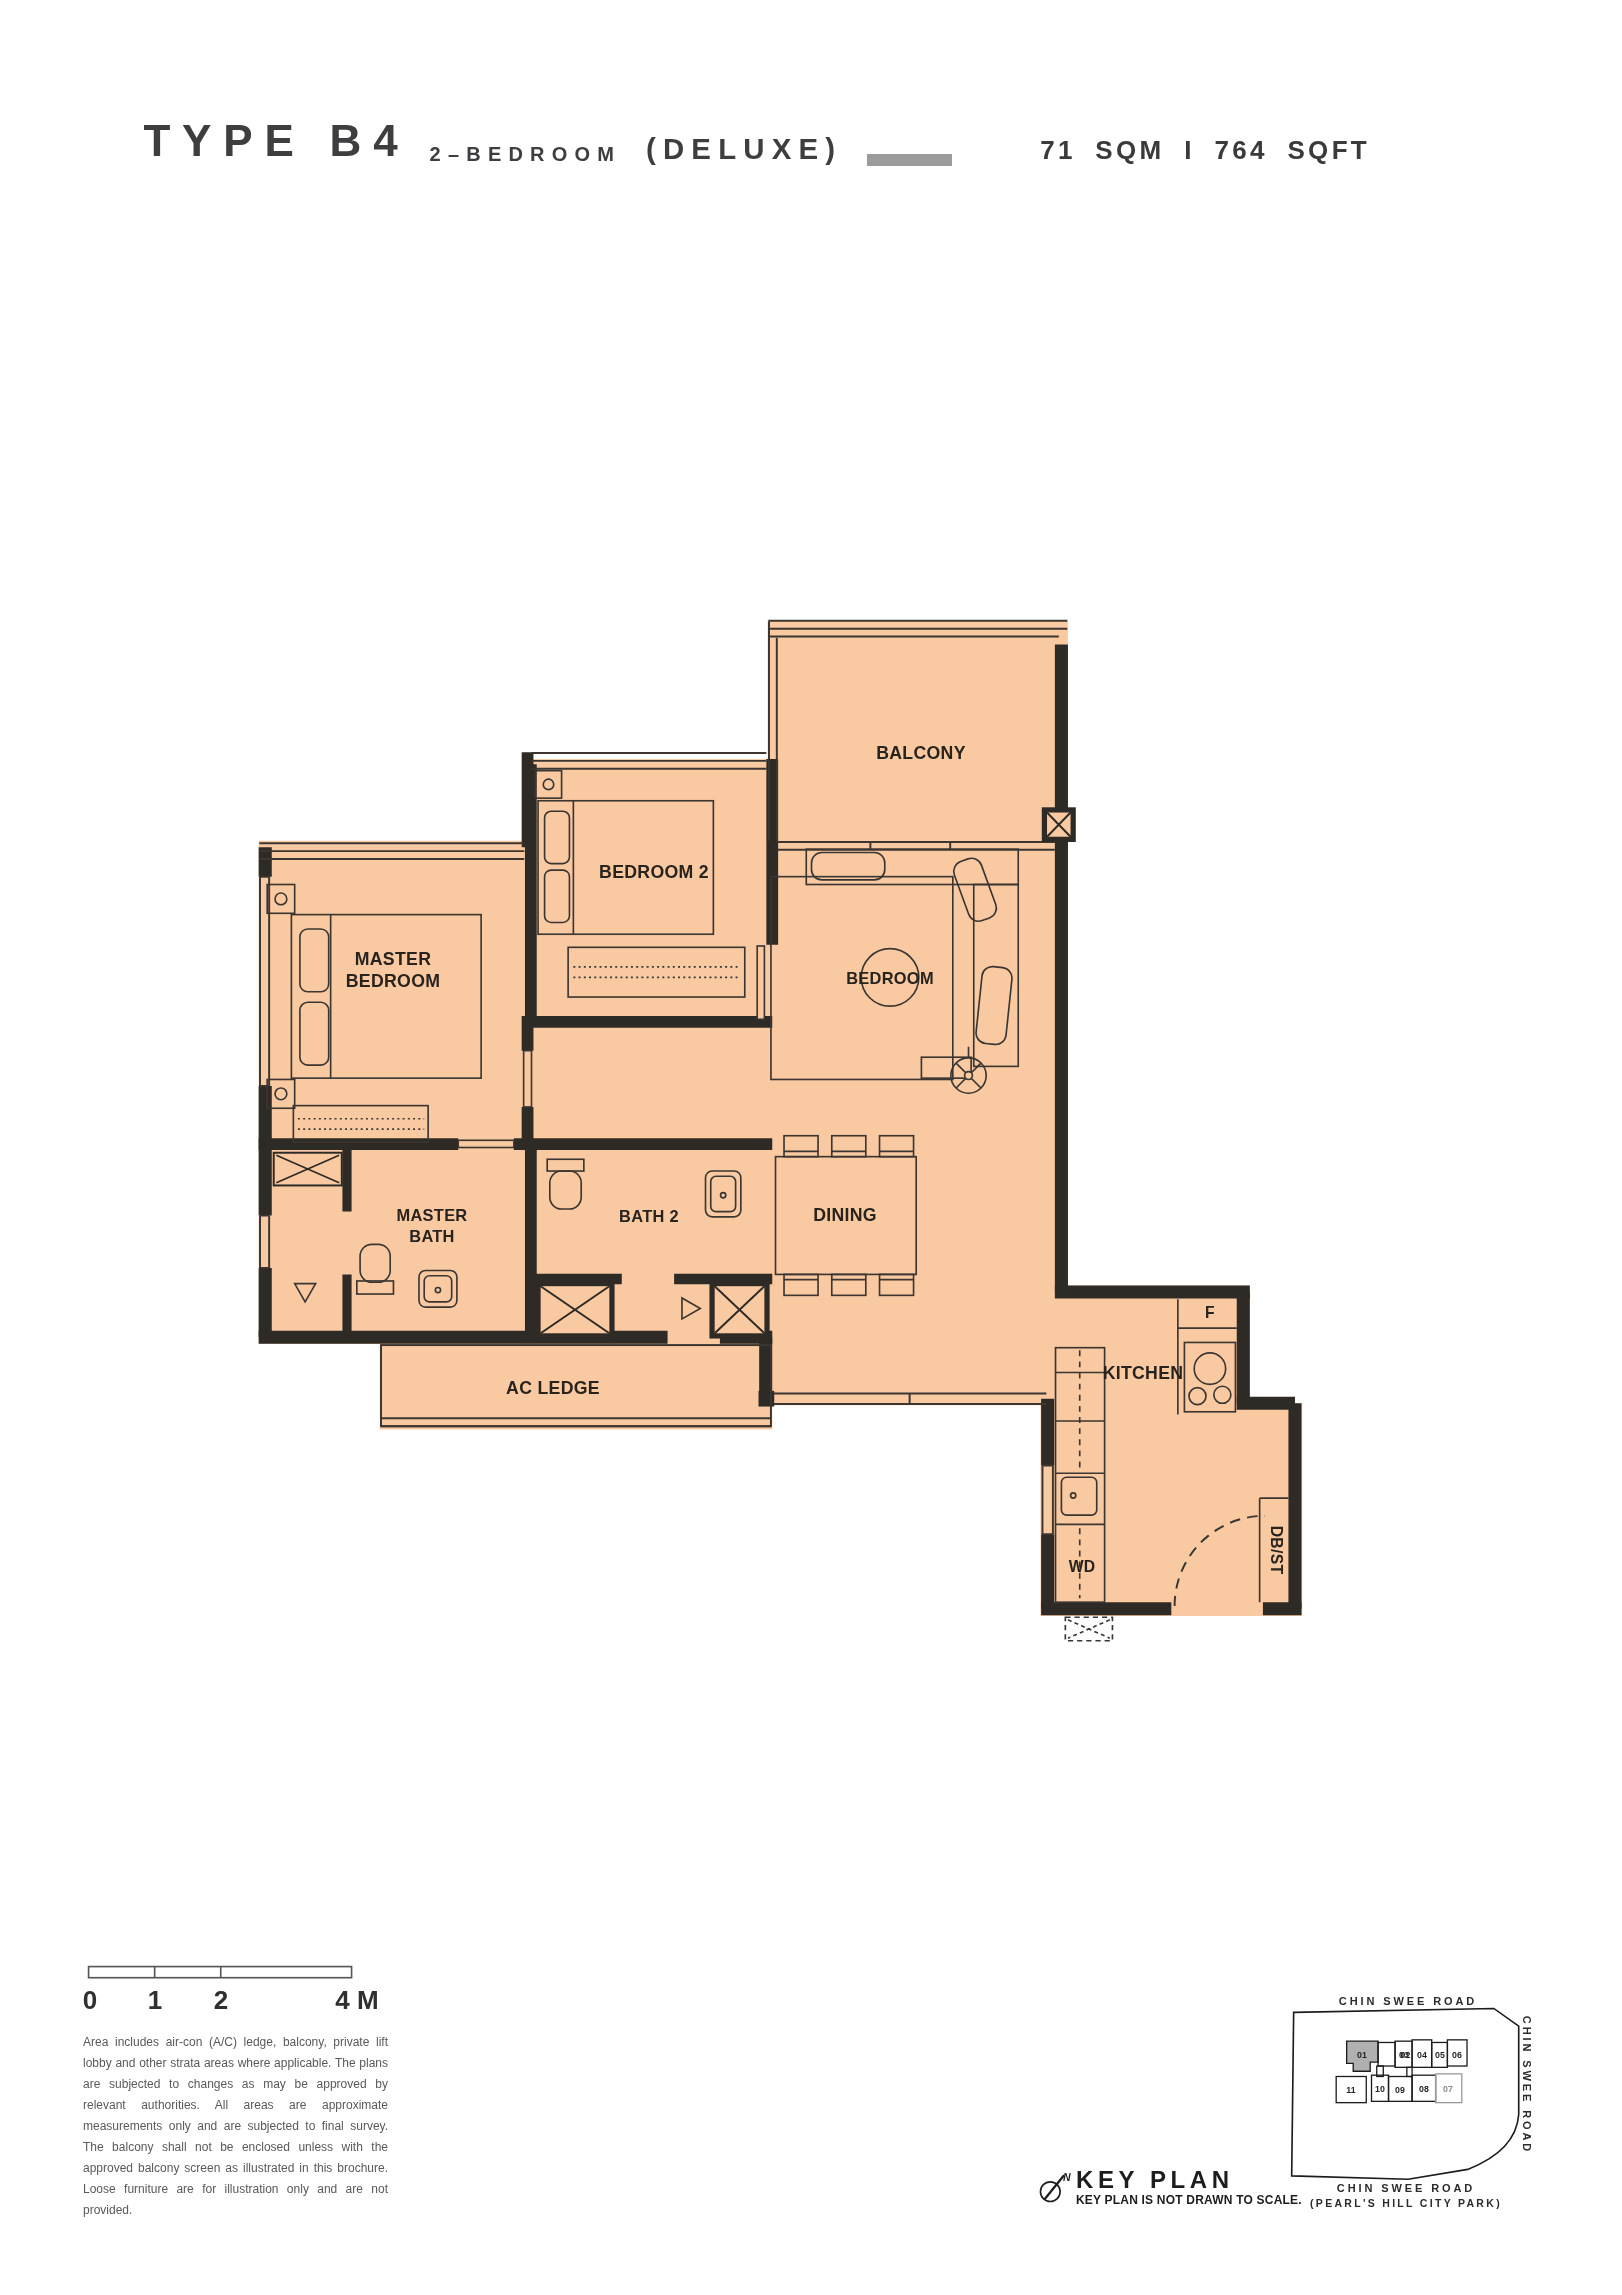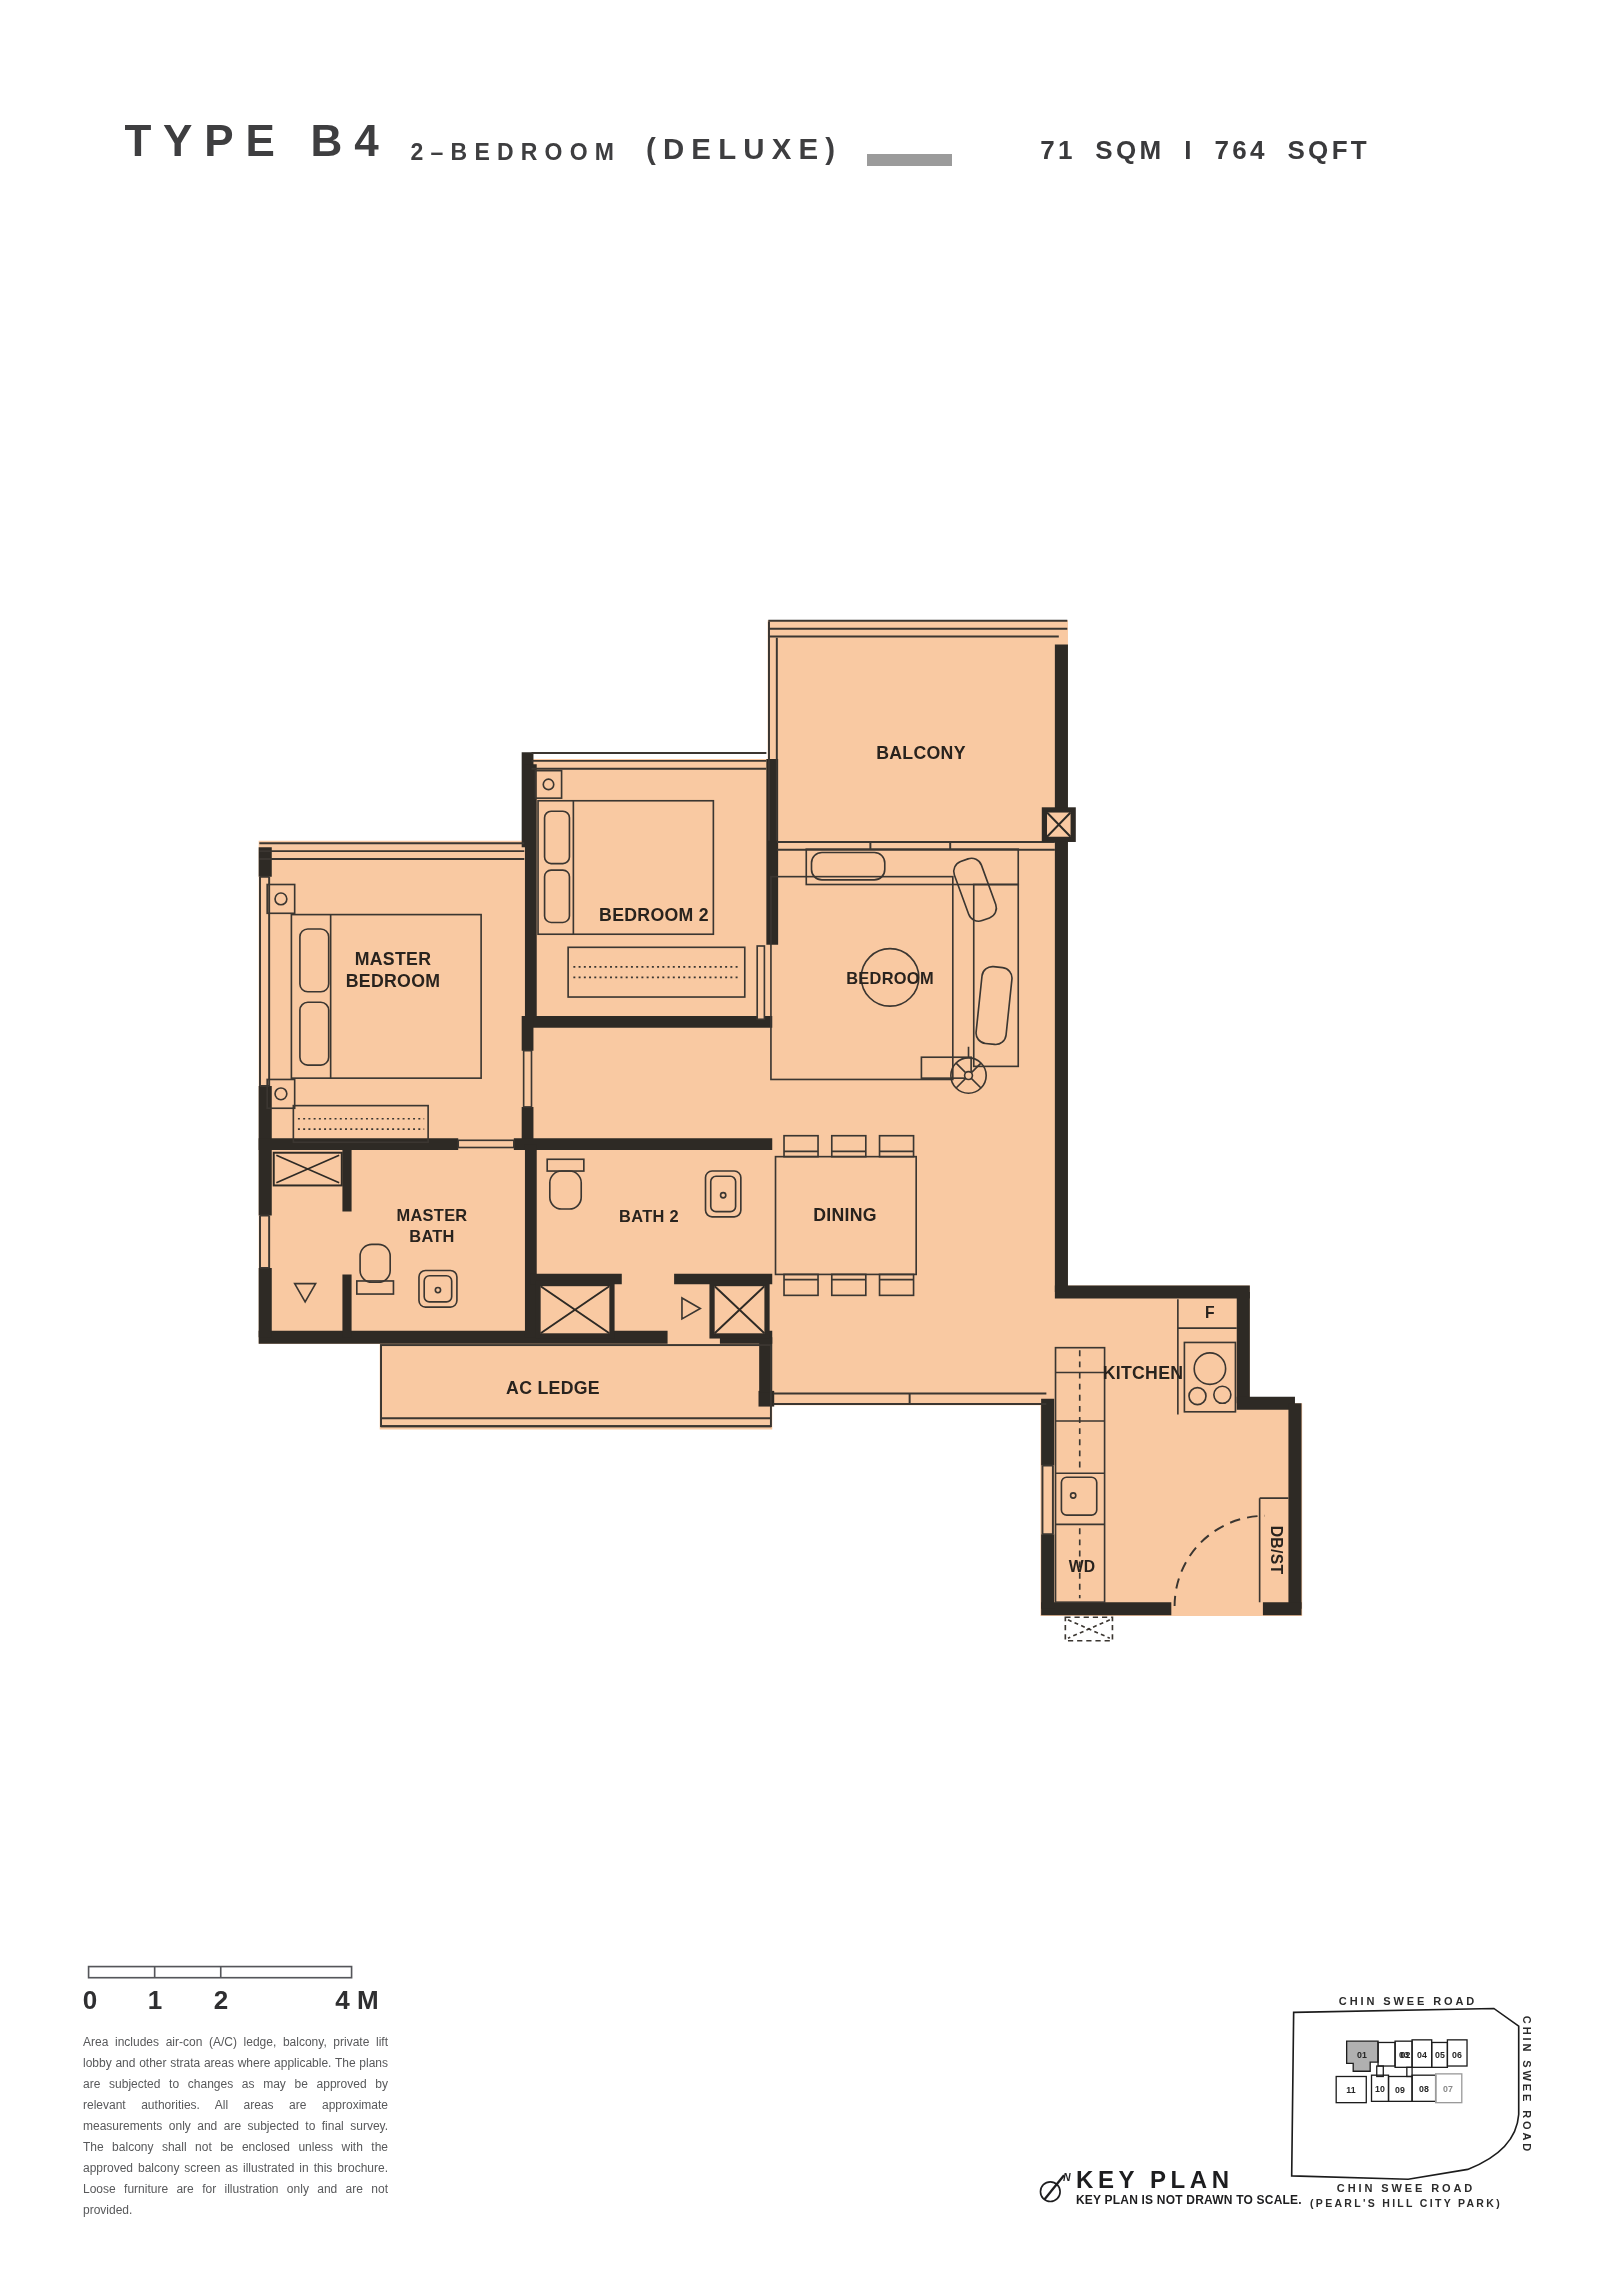--- a/index.html
+++ b/index.html
@@ -2,21 +2,21 @@
 <html style="font-size:10.5px"><head>
 <meta charset="utf-8">
 <style>
   html,body{margin:0;padding:0;background:#ffffff;}
   body{width:1623px;height:2295px;position:relative;font-family:"Liberation Sans",sans-serif;overflow:hidden;}
   #art{position:absolute;left:0;top:0;width:1623px;height:2295px;}
   .ctr{transform:translate(-50%,-50%);}
   
   .header-col{position:absolute;right:253px;top:85px;display:flex;flex-direction:row;align-items:flex-end;color:#3e3e40;gap:32px;}
   .type-title{font-size:44px;font-weight:600;letter-spacing:11.8px;margin-right:-11.8px;white-space:nowrap;}
-  .sub-title{font-size:23px;font-weight:600;letter-spacing:7.2px;margin-right:-7.2px;margin-top:33px;white-space:nowrap;}
+  .sub-title{font-size:20px;font-weight:600;letter-spacing:7.2px;margin-right:-7.2px;margin-top:33px;white-space:nowrap;}
   .sub-title2{font-size:29.4px;font-weight:600;letter-spacing:7.2px;margin-right:-7.2px;margin-top:19px;white-space:nowrap;}
   .grey-bar{width:85px;height:12.4px;margin-top:44px;margin-right:56px;}
   .area-line{font-size:26px;font-weight:600;letter-spacing:3.3px;word-spacing:9.2px;margin-top:50px;color:#3a3a3c;white-space:nowrap;}
   .unit-lines{font-size:26px;font-weight:600;letter-spacing:1.3px;line-height:31px;margin-top:39px;text-align:right;color:#3a3a3c;white-space:pre-line;}
   
   .plan-label{position:absolute;transform:translate(-50%,-50%);font-weight:700;font-size:17.7px;letter-spacing:0.3px;color:#29231e;text-align:center;white-space:pre-line;line-height:1.25;}
   .plan-label.small{font-size:15.7px;}
   .plan-label.rot{transform:translate(-50%,-50%) rotate(90deg);}
   
   .scale-label{position:absolute;transform:translate(-50%,0);font-size:26px;font-weight:600;color:#2f2f31;}
@@ -225,21 +225,21 @@
 
 <div class="header-col">
   <div class="type-title">TYPE B4</div>
   <div class="sub-title">2–BEDROOM</div>
   <div class="sub-title2">(DELUXE)</div>
   <div class="grey-bar" style="background:#9B9B9B"></div>
   <div class="area-line">71 SQM I 764 SQFT</div>
 </div>
 
 <div class="plan-label" style="left:921px;top:753px;">BALCONY</div>
-<div class="plan-label" style="left:654px;top:915px;">BEDROOM 2</div>
+<div class="plan-label" style="left:654px;top:872px;">BEDROOM 2</div>
 <div class="plan-label" style="left:393px;top:970px;">MASTER
 BEDROOM</div>
 <div class="plan-label" style="left:890px;top:978px;font-size:16.4px;">BEDROOM</div>
 <div class="plan-label" style="left:845px;top:1215px;">DINING</div>
 <div class="plan-label" style="left:432px;top:1225px;font-size:16.4px;">MASTER
 BATH</div>
 <div class="plan-label" style="left:649px;top:1216px;font-size:16.4px;">BATH 2</div>
 <div class="plan-label" style="left:553px;top:1388px;">AC LEDGE</div>
 <div class="plan-label" style="left:1143px;top:1373px;">KITCHEN</div>
 <div class="plan-label small" style="left:1210px;top:1313px;">F</div>

